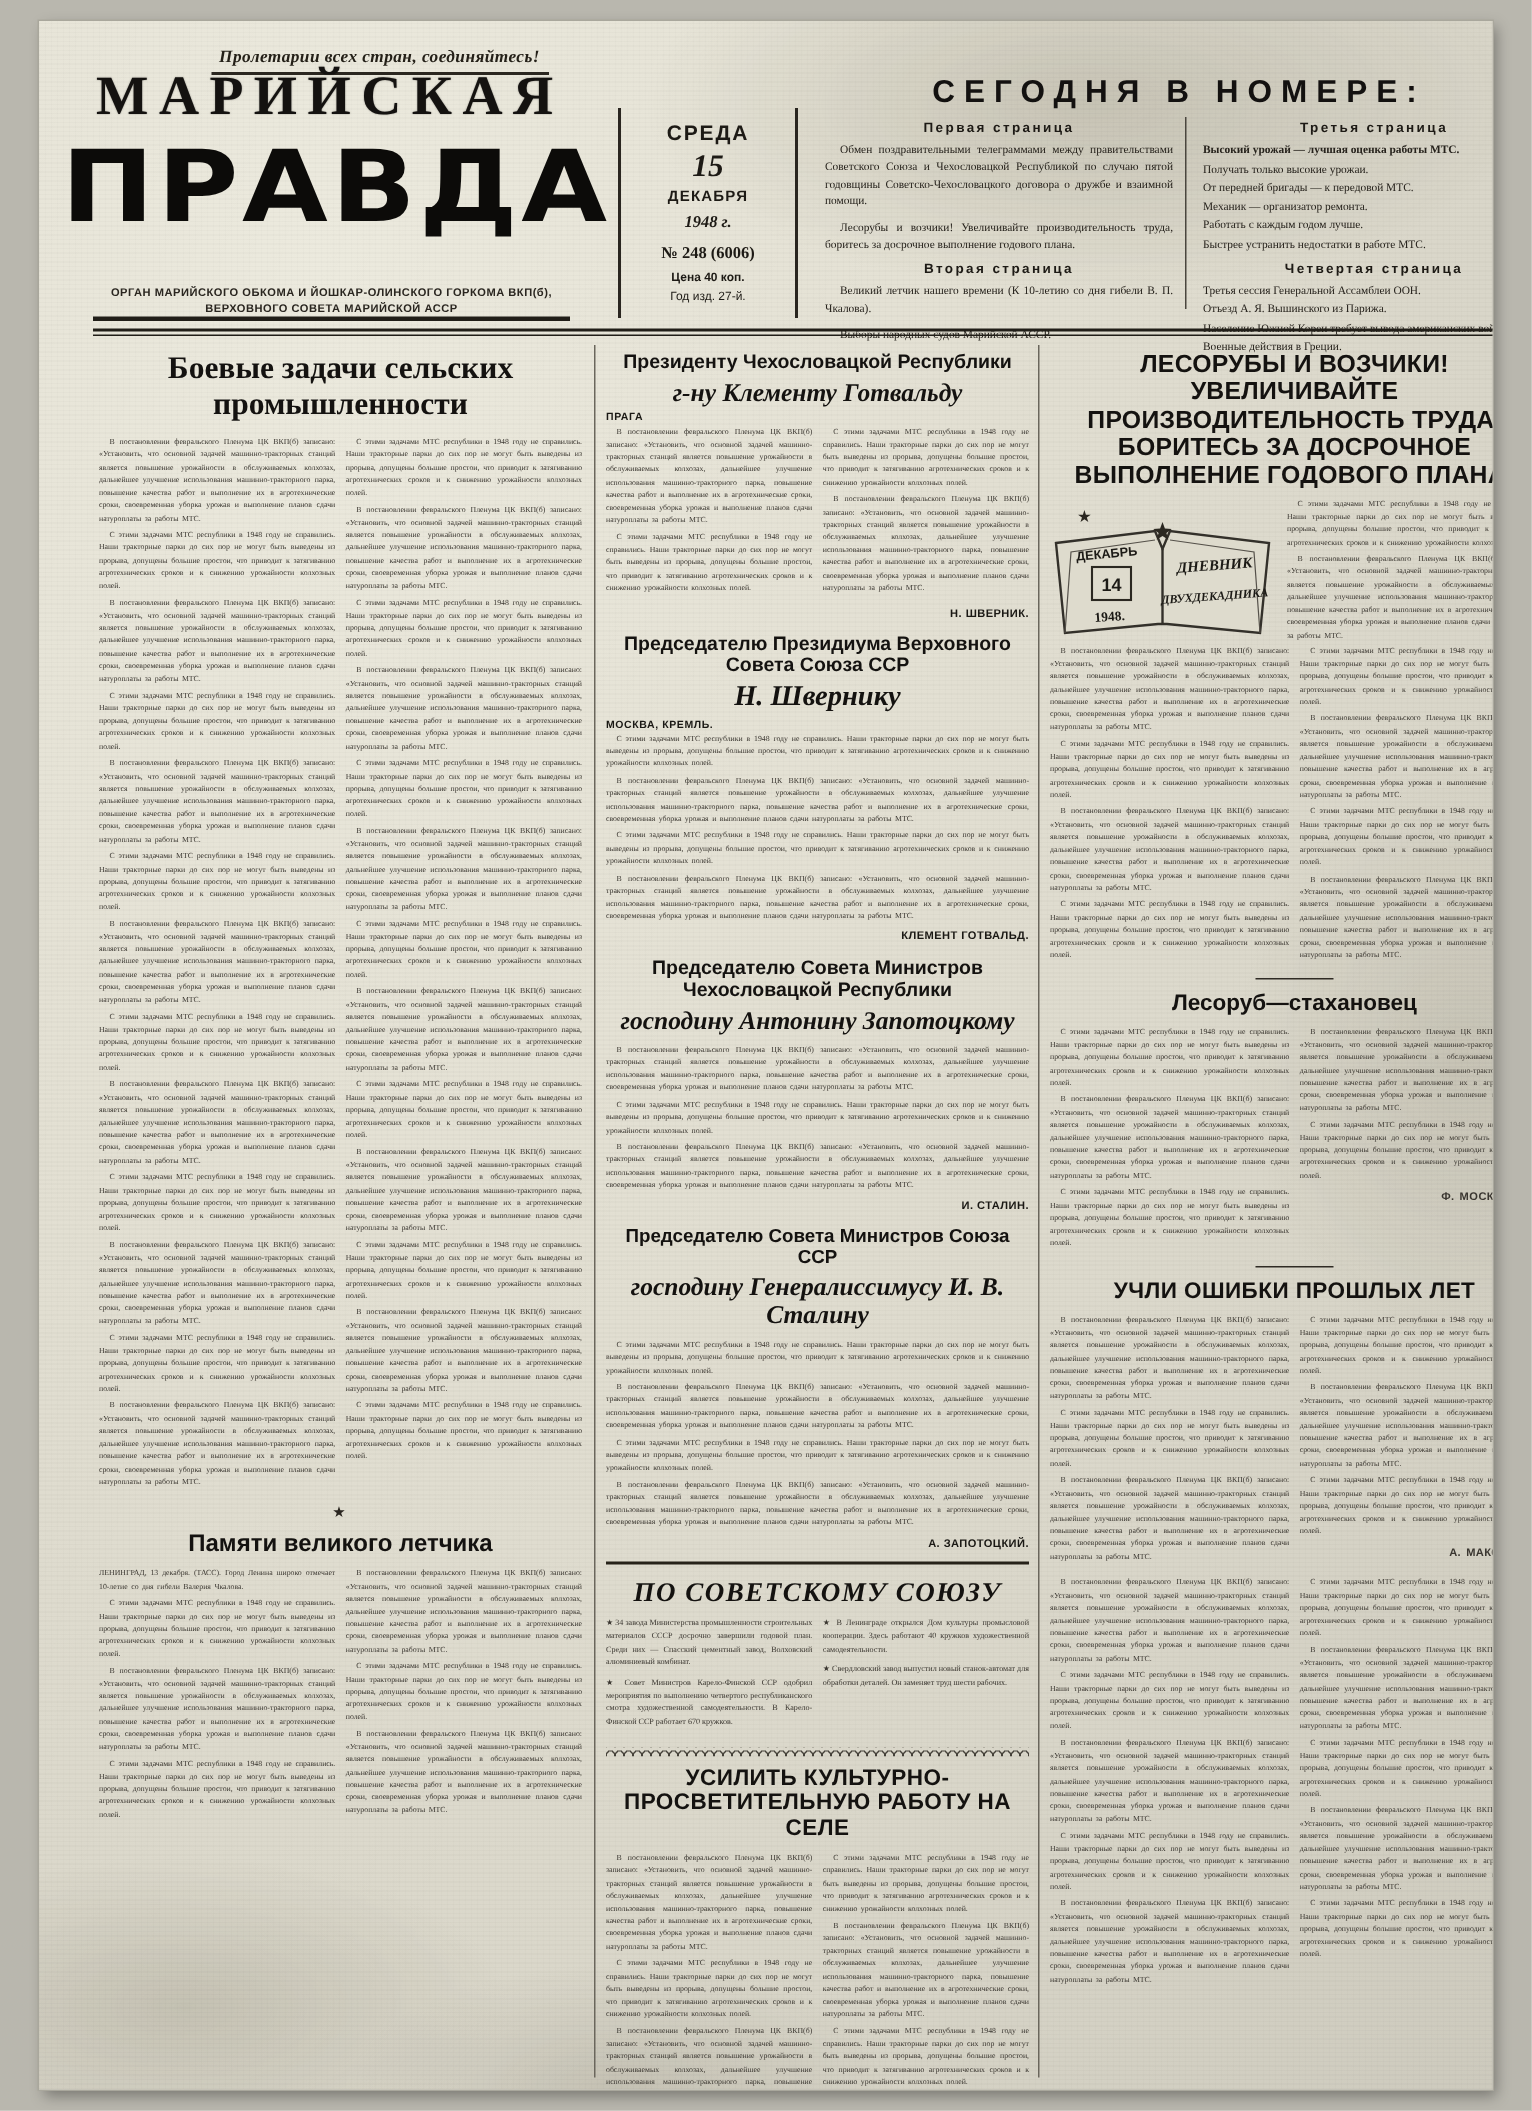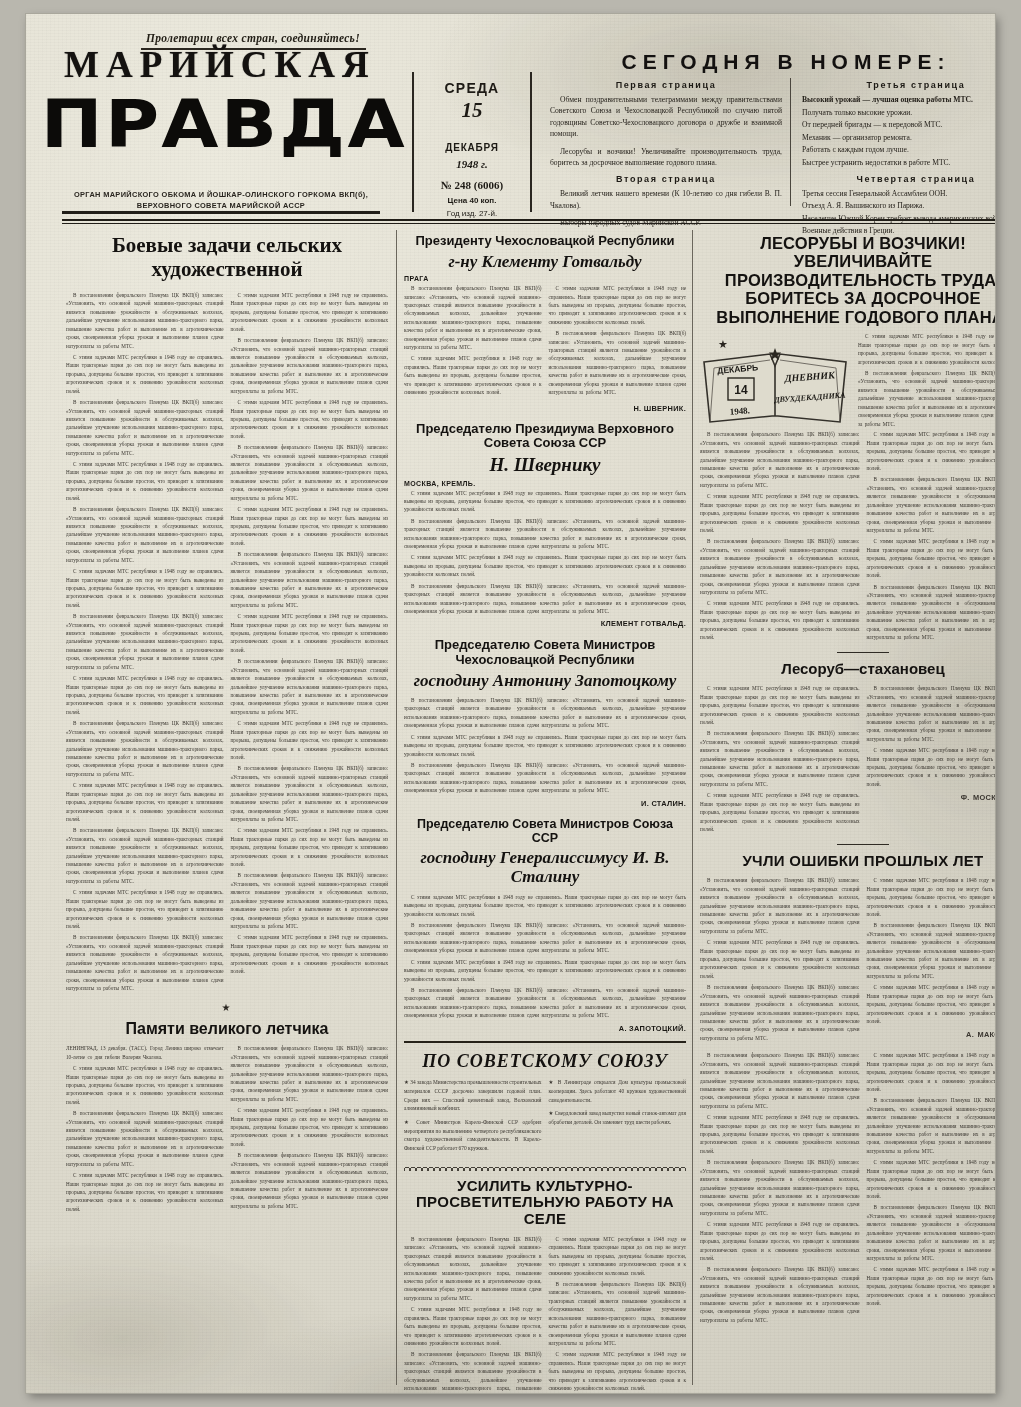--- a/index.html
+++ b/index.html
@@ -66,21 +66,21 @@
   .mast-rule{position:absolute;left:36px;top:197px;width:318px;height:3px;background:#211e18;}
 
   
   .datebox{
     position:absolute;left:386px;top:58px;width:116px;height:140px;
     border-left:2px solid #2a2620;border-right:2px solid #2a2620;
     text-align:center;color:#1d1a15;
   }
   .datebox .dow{font-family:"Liberation Sans",sans-serif;font-weight:bold;font-size:14px;letter-spacing:1.2px;margin-top:8px;}
   .datebox .day{font-family:"Liberation Serif",serif;font-style:italic;font-weight:bold;font-size:21px;margin-top:2px;}
-  .datebox .mon{font-family:"Liberation Sans",sans-serif;font-weight:bold;font-size:10px;letter-spacing:.8px;margin-top:19px;}
+  .datebox .mon{font-family:"Liberation Sans",sans-serif;font-weight:bold;font-size:10px;letter-spacing:.8px;margin-top:3px;}
   .datebox .yr{font-family:"Liberation Serif",serif;font-weight:bold;font-size:11px;margin-top:5px;font-style:italic;}
   .datebox .num{font-family:"Liberation Serif",serif;font-weight:bold;font-size:11px;margin-top:9px;}
   .datebox .price{font-family:"Liberation Sans",sans-serif;font-weight:bold;font-size:8px;margin-top:5px;}
   .datebox .year-ed{font-family:"Liberation Sans",sans-serif;font-weight:normal;font-size:8px;margin-top:4px;}
 
   
   .today-title{
     position:absolute;left:520px;top:36px;width:480px;text-align:center;
     font-family:"Liberation Sans",sans-serif;font-weight:bold;
     font-size:21px;letter-spacing:6px;color:#131110;
@@ -187,21 +187,21 @@
     </ul>
   </div>
 
   <div class="head-rule"></div>
   <div class="head-rule2"></div>
 
   <div class="col-sep" style="left:370px;top:216px;height:1155px;"></div>
   <div class="col-sep" style="left:666px;top:216px;height:1155px;"></div>
 
   <div class="body-area" style="left:40px;width:322px;">
-    <div class="hl-serif" style="font-size:21px;padding:6px 4px 0 4px;">Боевые задачи  сельских художественной</div>
+    <div class="hl-serif" style="font-size:21px;padding:6px 4px 0 4px;">Боевые задачи  сельских промышленности</div>
 
     <div class="mini" style="margin-top:10px;">
       <div class="txt">
         <p>В постановлении февральского Пленума ЦК ВКП(б) записано: «Установить, что основной задачей машинно-тракторных станций является повышение урожайности в обслуживаемых колхозах, дальнейшее улучшение использования машинно-тракторного парка, повышение качества работ и выполнение их в агротехнические сроки, своевременная уборка урожая и выполнение планов сдачи натуроплаты за работы МТС.</p>
         <p>С этими задачами МТС республики в 1948 году не справились. Наши тракторные парки до сих пор не могут быть выведены из прорыва, допущены большие простои, что приводит к затягиванию агротехнических сроков и к снижению урожайности колхозных полей.</p>
         <p>В постановлении февральского Пленума ЦК ВКП(б) записано: «Установить, что основной задачей машинно-тракторных станций является повышение урожайности в обслуживаемых колхозах, дальнейшее улучшение использования машинно-тракторного парка, повышение качества работ и выполнение их в агротехнические сроки, своевременная уборка урожая и выполнение планов сдачи натуроплаты за работы МТС.</p>
         <p>С этими задачами МТС республики в 1948 году не справились. Наши тракторные парки до сих пор не могут быть выведены из прорыва, допущены большие простои, что приводит к затягиванию агротехнических сроков и к снижению урожайности колхозных полей.</p>
         <p>В постановлении февральского Пленума ЦК ВКП(б) записано: «Установить, что основной задачей машинно-тракторных станций является повышение урожайности в обслуживаемых колхозах, дальнейшее улучшение использования машинно-тракторного парка, повышение качества работ и выполнение их в агротехнические сроки, своевременная уборка урожая и выполнение планов сдачи натуроплаты за работы МТС.</p>
         <p>С этими задачами МТС республики в 1948 году не справились. Наши тракторные парки до сих пор не могут быть выведены из прорыва, допущены большие простои, что приводит к затягиванию агротехнических сроков и к снижению урожайности колхозных полей.</p>
         <p>В постановлении февральского Пленума ЦК ВКП(б) записано: «Установить, что основной задачей машинно-тракторных станций является повышение урожайности в обслуживаемых колхозах, дальнейшее улучшение использования машинно-тракторного парка, повышение качества работ и выполнение их в агротехнические сроки, своевременная уборка урожая и выполнение планов сдачи натуроплаты за работы МТС.</p>

